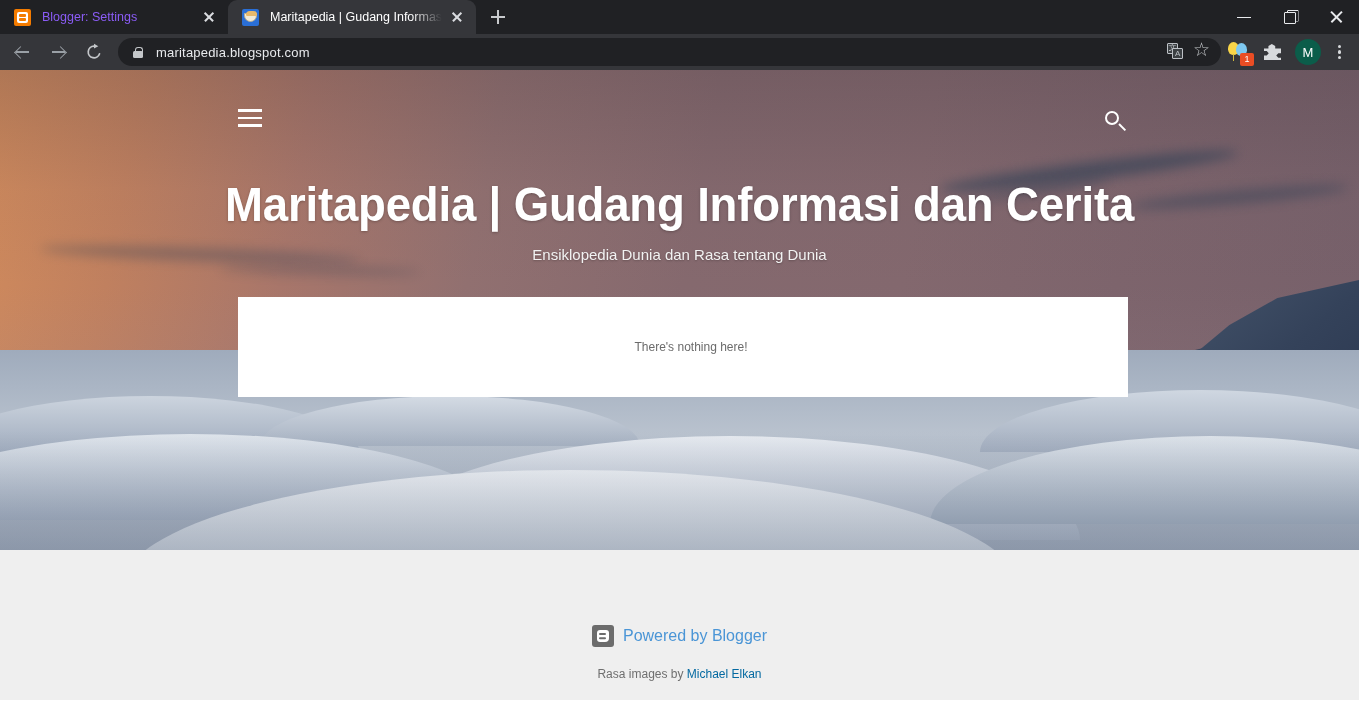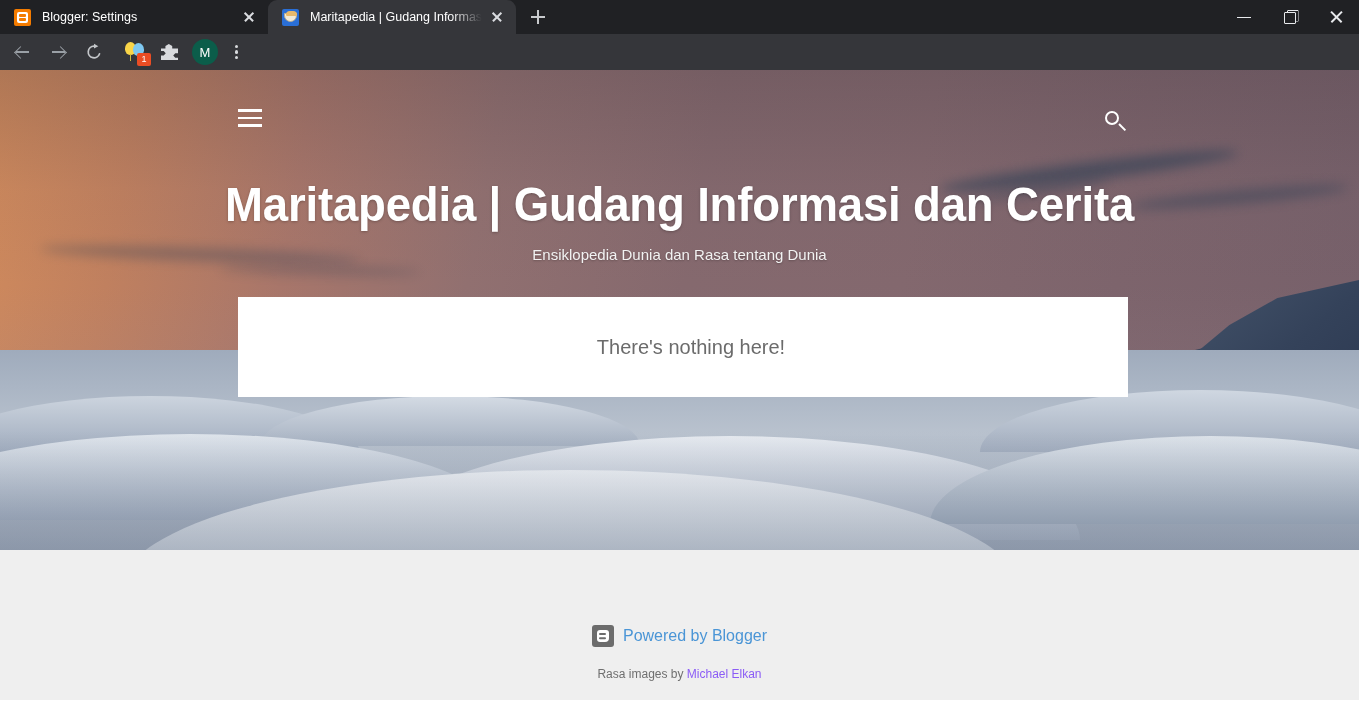--- a/index.html
+++ b/index.html
@@ -22,21 +22,21 @@
     position: relative;
   }
   .tab {
     height: 34px;
     display: flex;
     align-items: center;
     padding: 0 10px 0 14px;
     position: relative;
     min-width: 0;
   }
-  .tab-inactive { width: 268px; color: #ffffff; }
+  .tab-inactive { width: 228px; color: #8b5cf6; }
   .tab-active {
     width: 248px;
     background: #35363a;
     border-top-left-radius: 9px;
     border-top-right-radius: 9px;
     color: #ffffff;
   }
   .tab-favicon {
     width: 17px; height: 17px;
     flex: 0 0 17px;
@@ -371,21 +371,21 @@
   }
 
   #empty-card {
     position:absolute; left: 238px; top: 227px;
     width: 890px; height: 100px;
     background:#ffffff;
     display:flex; align-items:center; justify-content:center;
   }
   #empty-message {
     color:#6b6b6b;
-    font-size: 20px;
+    font-size: 12px;
     margin-left: 16px;
   }
 
   
   #footer {
     height: 150px;
     background:#efefef;
     position: relative;
   }
   #attribution {
@@ -406,21 +406,21 @@
     width:7px; height:2.6px; background:#6c6c6c; border-radius:1.3px;
     box-shadow: 0 4.3px 0 0 #6c6c6c;
   }
   #powered-by-link {
     color:#4a95d6; font-size:16px; text-decoration:none;
   }
   #theme-credit {
     position:absolute; left:0; right:0; top: 117px;
     text-align:center; font-size:12px; color:#6f6f6f;
   }
-  #theme-author-link { color:#8b5cf6; text-decoration:none; }
+  #theme-author-link { color:#0369a1; text-decoration:none; }
 </style>
 </head>
 <body>
 
 <div id="browser-window">
 
   <div id="tabstrip">
 
     <div class="tab tab-inactive">
       <span class="tab-favicon fav-blogger">
@@ -450,20 +450,29 @@
   <div id="toolbar">
     <div class="nav-btn" id="btn-back"></div>
     <div class="nav-btn" id="btn-forward"></div>
     <div class="nav-btn" id="btn-reload">
       <svg width="18" height="18" viewBox="0 0 18 18">
         <path d="M9 3.2a5.8 5.8 0 1 0 5.55 7.6" fill="none" stroke="#c4c7ca" stroke-width="1.7" stroke-linecap="round"></path>
         <path d="M9 0.8 L9 5.6 L13.3 3.2 Z" fill="#c4c7ca"></path>
       </svg>
     </div>
 
+    <div id="omnibox">
+      <span id="lock-icon"></span>
+      <span id="url-text" title="maritapedia.blogspot.com">maritapedia.blogspot.com</span>
+      <span class="omni-action" id="translate-icon">
+        <span class="tr-a"></span>
+          <span class="tr-b"></span>
+      </span>
+      <span class="omni-action" id="star-icon"></span>
+    </div>
 
     <div class="tb-action" id="balloons-icon">
       <span class="b1"></span>
         <span class="b2"></span>
       <span id="balloon-badge">1</span>
     </div>
     <div class="tb-action" id="puzzle-icon"></div>
     <div id="avatar-icon">M</div>
     <div id="menu-icon">
       <i></i>

